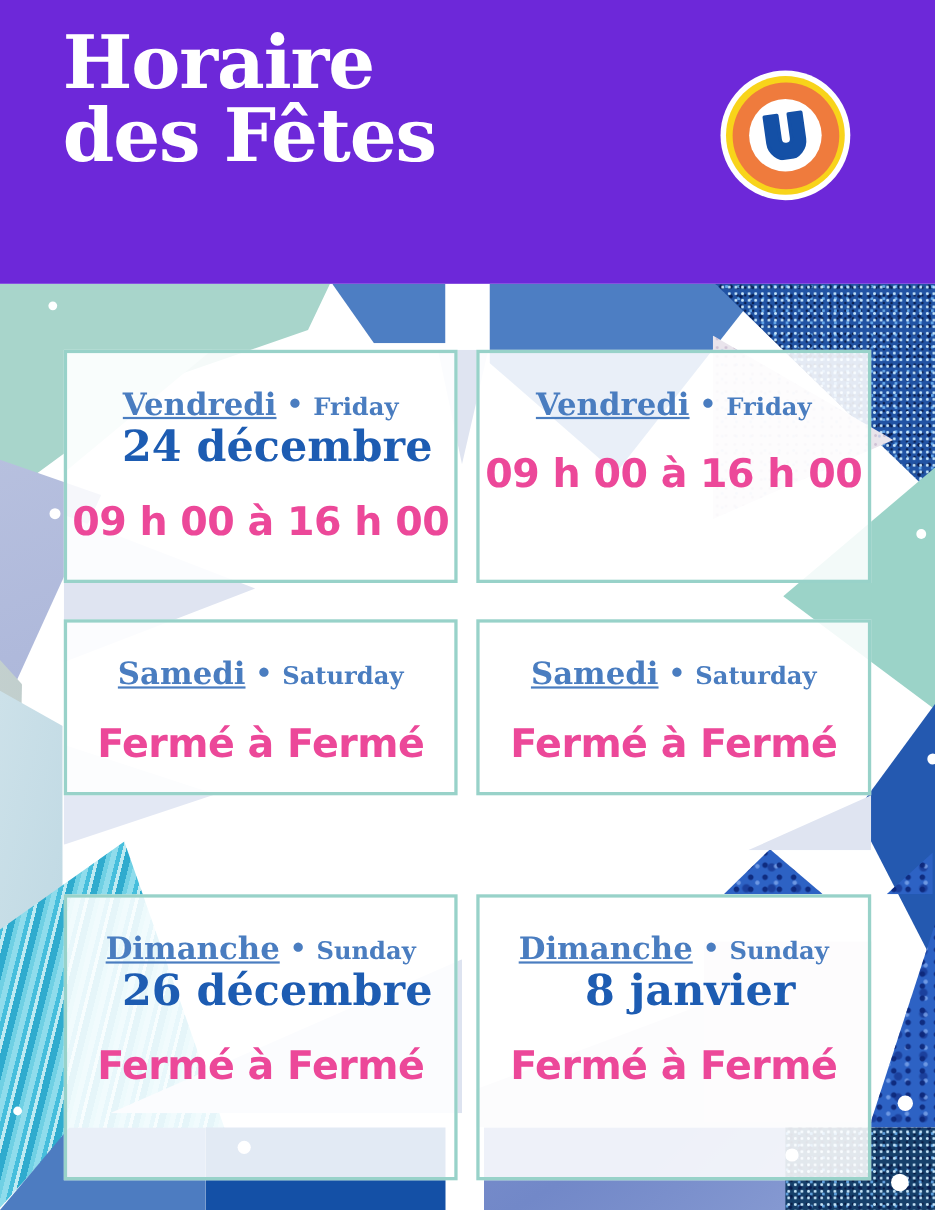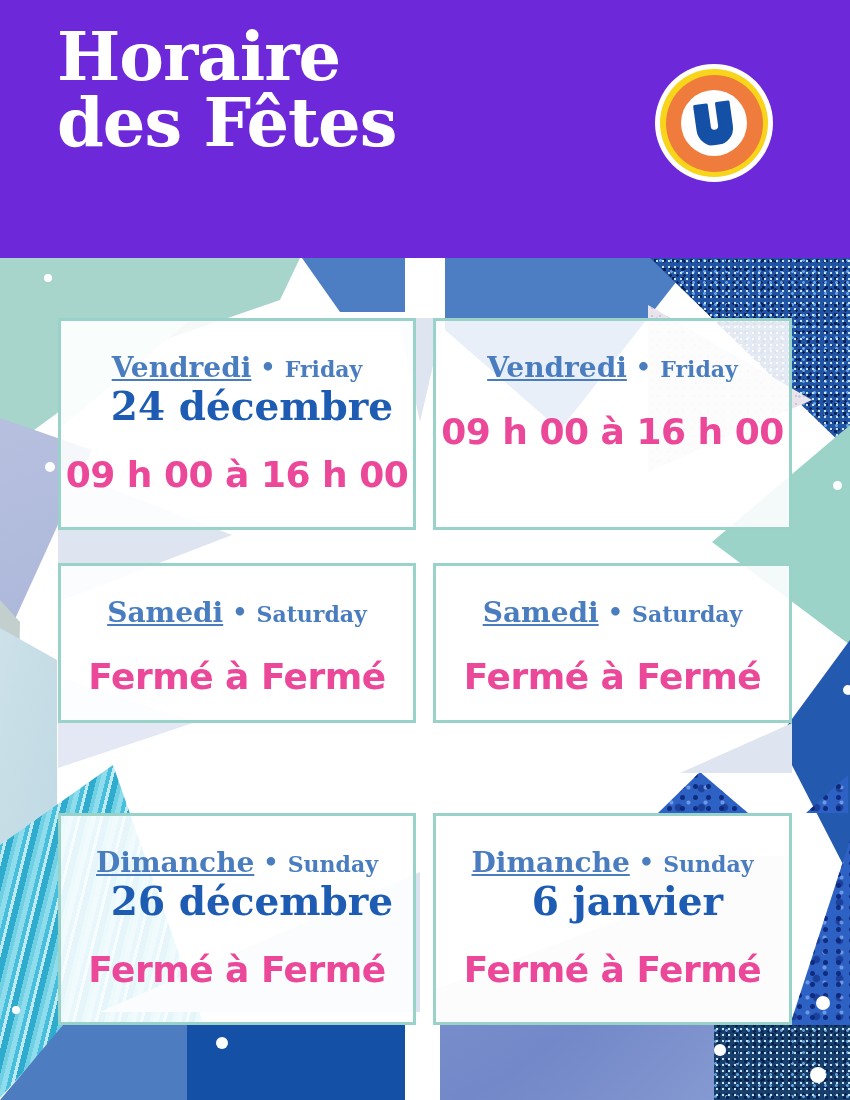--- a/index.html
+++ b/index.html
@@ -73,21 +73,21 @@
   .logo .ring-y{width:108px;height:108px;border-radius:50%;background:#f8d41a;
         display:flex;align-items:center;justify-content:center;}
   .logo .ring-o{width:97px;height:97px;border-radius:50%;background:#ef7b3d;
         display:flex;align-items:center;justify-content:center;}
   .logo .disc{width:66px;height:66px;border-radius:50%;background:#ffffff;
         display:flex;align-items:center;justify-content:center;}
 
   
   .card{position:absolute;background:rgba(255,255,255,0.88);border:3px solid #98d2c9;
         box-sizing:border-box;text-align:center;}
-  .r1{top:318px;height:212px}.r2{top:563px;height:160px}.r3{top:813px;height:212px}
+  .r1{top:318px;height:212px}.r2{top:563px;height:160px}.r3{top:813px;height:260px}
   .c1{left:58px;width:358px}.c2{left:433px;width:359px}
   .day{margin-top:30px;color:#4a7dc0;font-weight:700;}
   .day .fr{font-size:28px;text-decoration:underline;}
   .day .sep{font-size:24px;margin:0 9px;position:relative;top:-2px;}
   .day .en{font-size:22px;}
   .date{margin-top:2px;color:#1d5cb2;font-weight:700;font-size:39px;line-height:1.05;margin-left:30px;}
   .date sup{font-size:21px;vertical-align:super;}
   .hours{margin-top:27px;color:#ec4899;font-weight:700;font-size:36px;letter-spacing:-0.5px;
          font-family:"DejaVu Sans", sans-serif;}
 </style>
@@ -158,21 +158,21 @@
   </div>
 
   <div class="card r3 c1">
     <div class="day"><span class="fr">Dimanche</span><span class="sep">•</span><span class="en">Sunday</span></div>
     <div class="date"><span>26 décembre</span><sup></sup><span></span></div>
     <div class="hours">Fermé à Fermé</div>
   </div>
 
   <div class="card r3 c2">
     <div class="day"><span class="fr">Dimanche</span><span class="sep">•</span><span class="en">Sunday</span></div>
-    <div class="date"><span>6 janvier</span><sup></sup><span></span></div>
+    <div class="date"><span>8 janvier</span><sup></sup><span></span></div>
     <div class="hours">Fermé à Fermé</div>
   </div>
 
 </div>
 
 <div class="header">
   <div class="title">
     <div>Horaire</div>
     <div>des Fêtes</div>
   </div>

